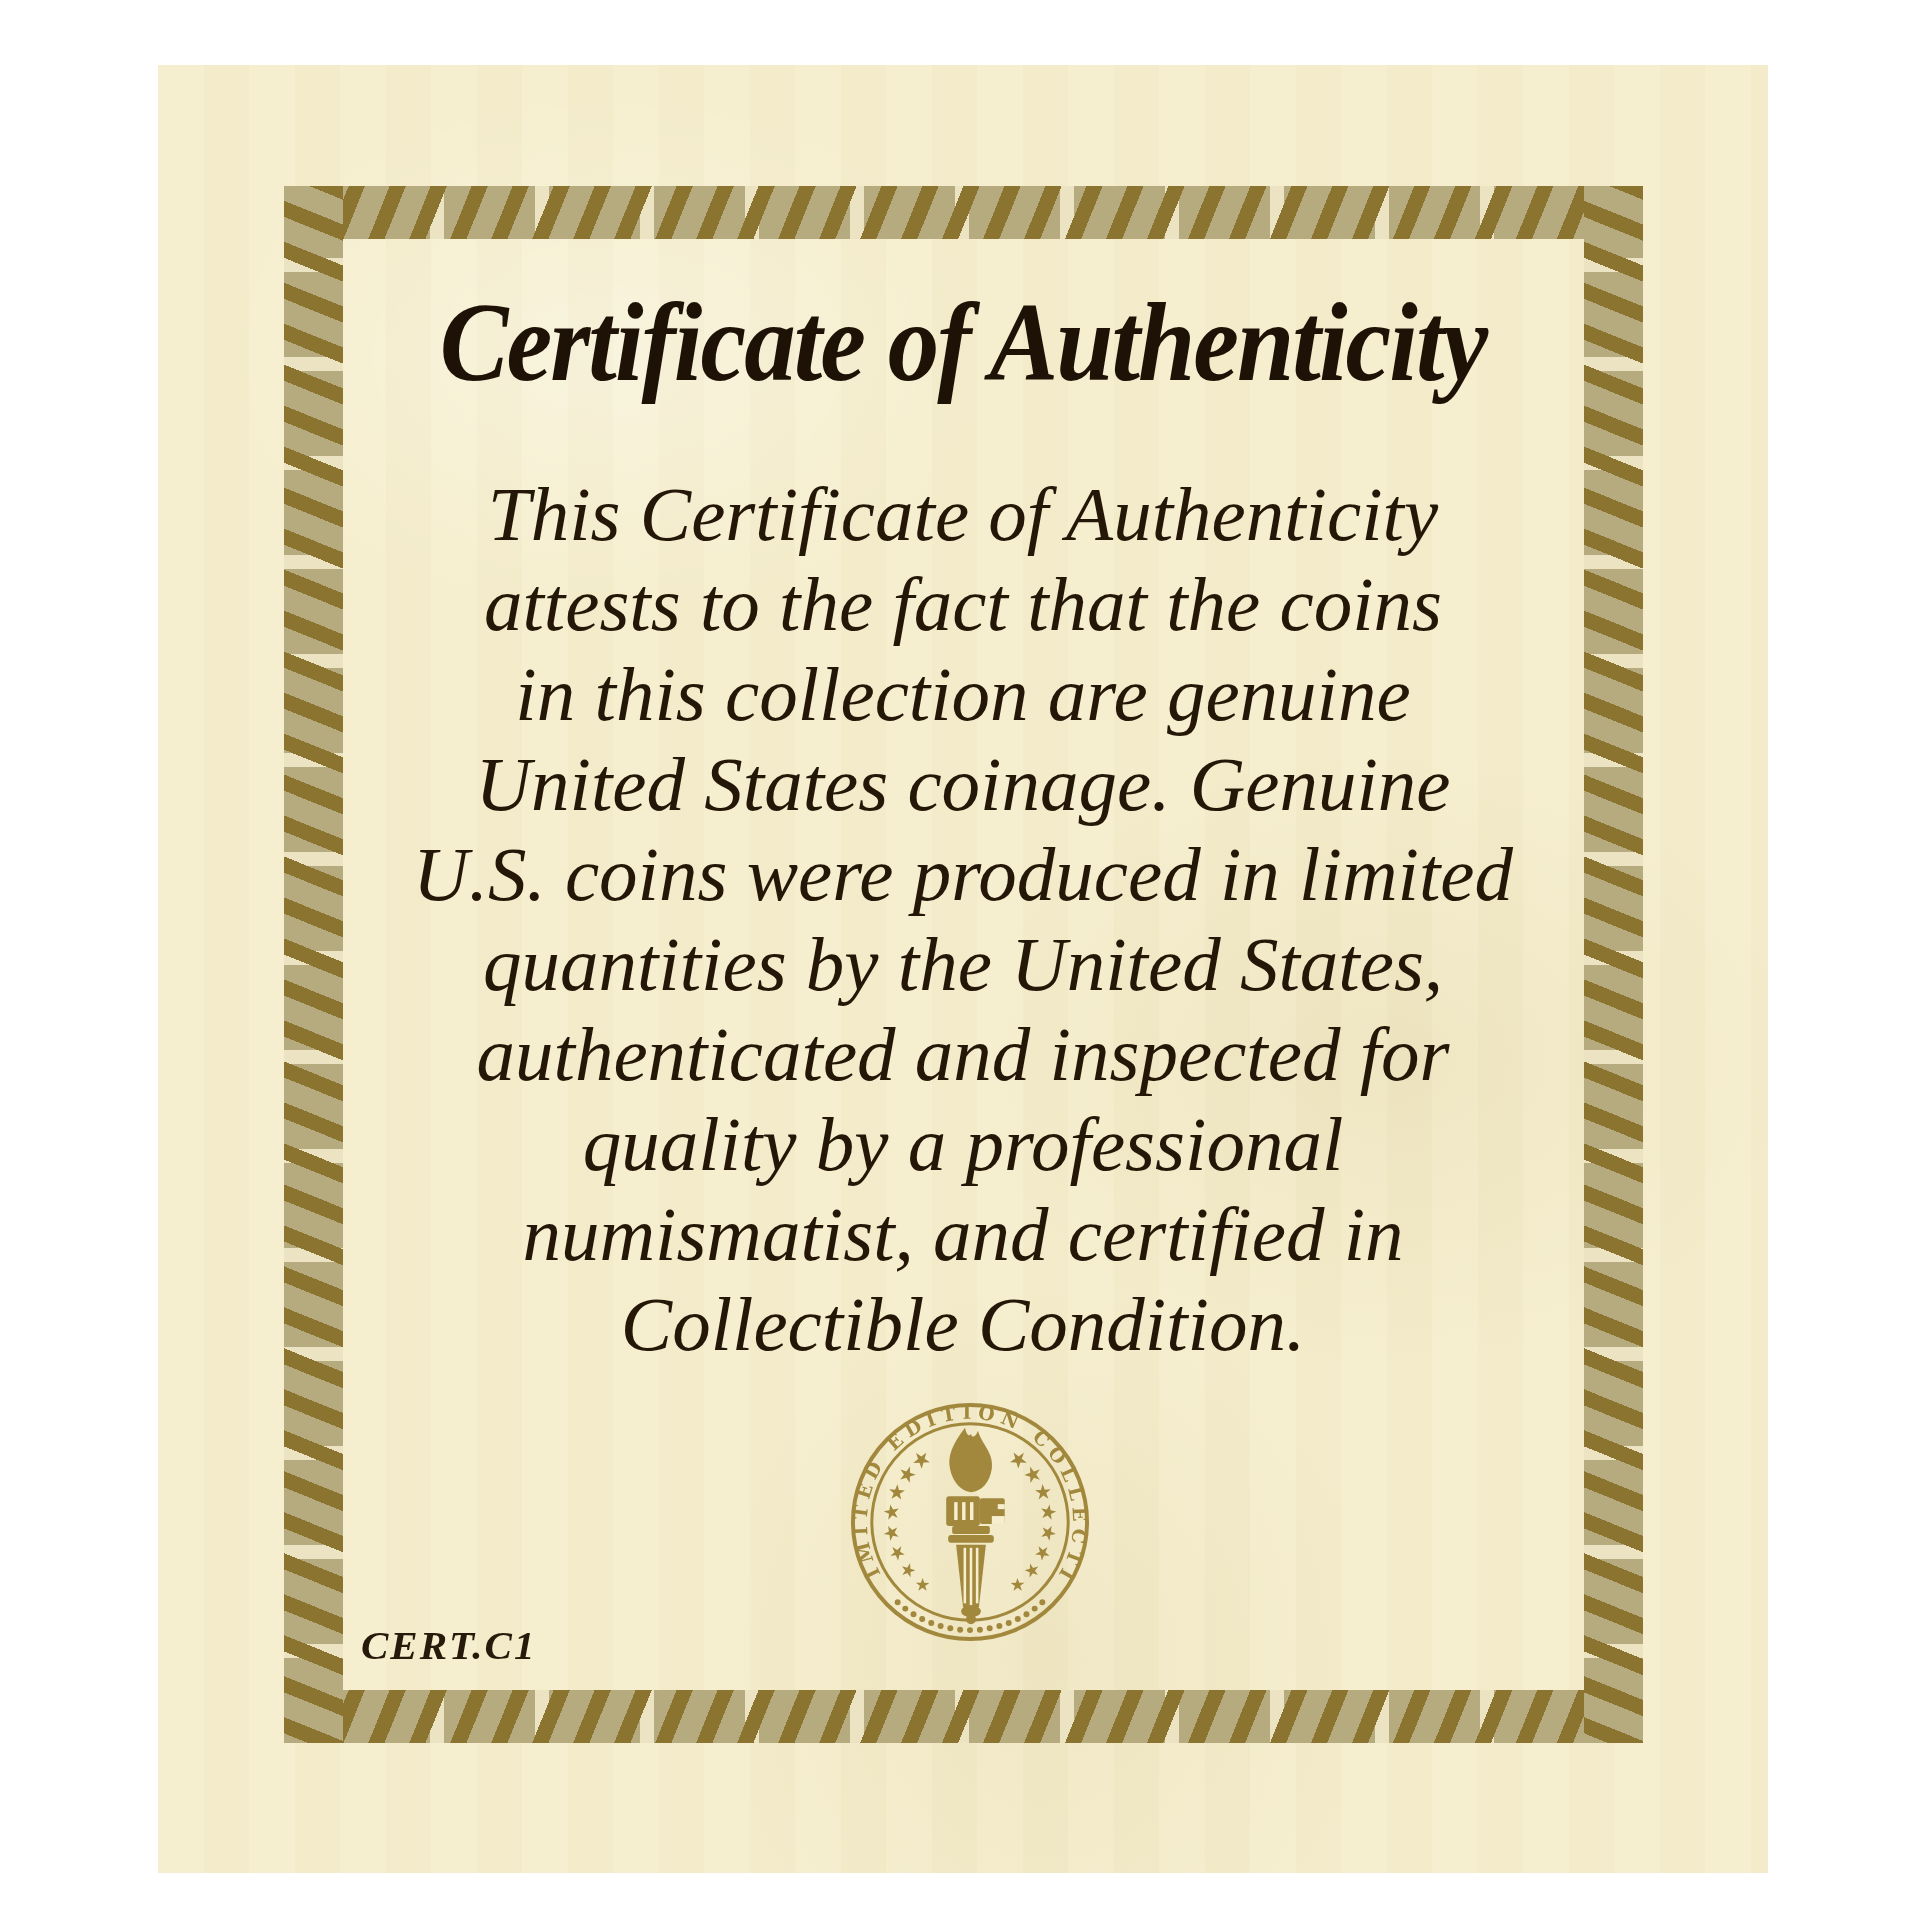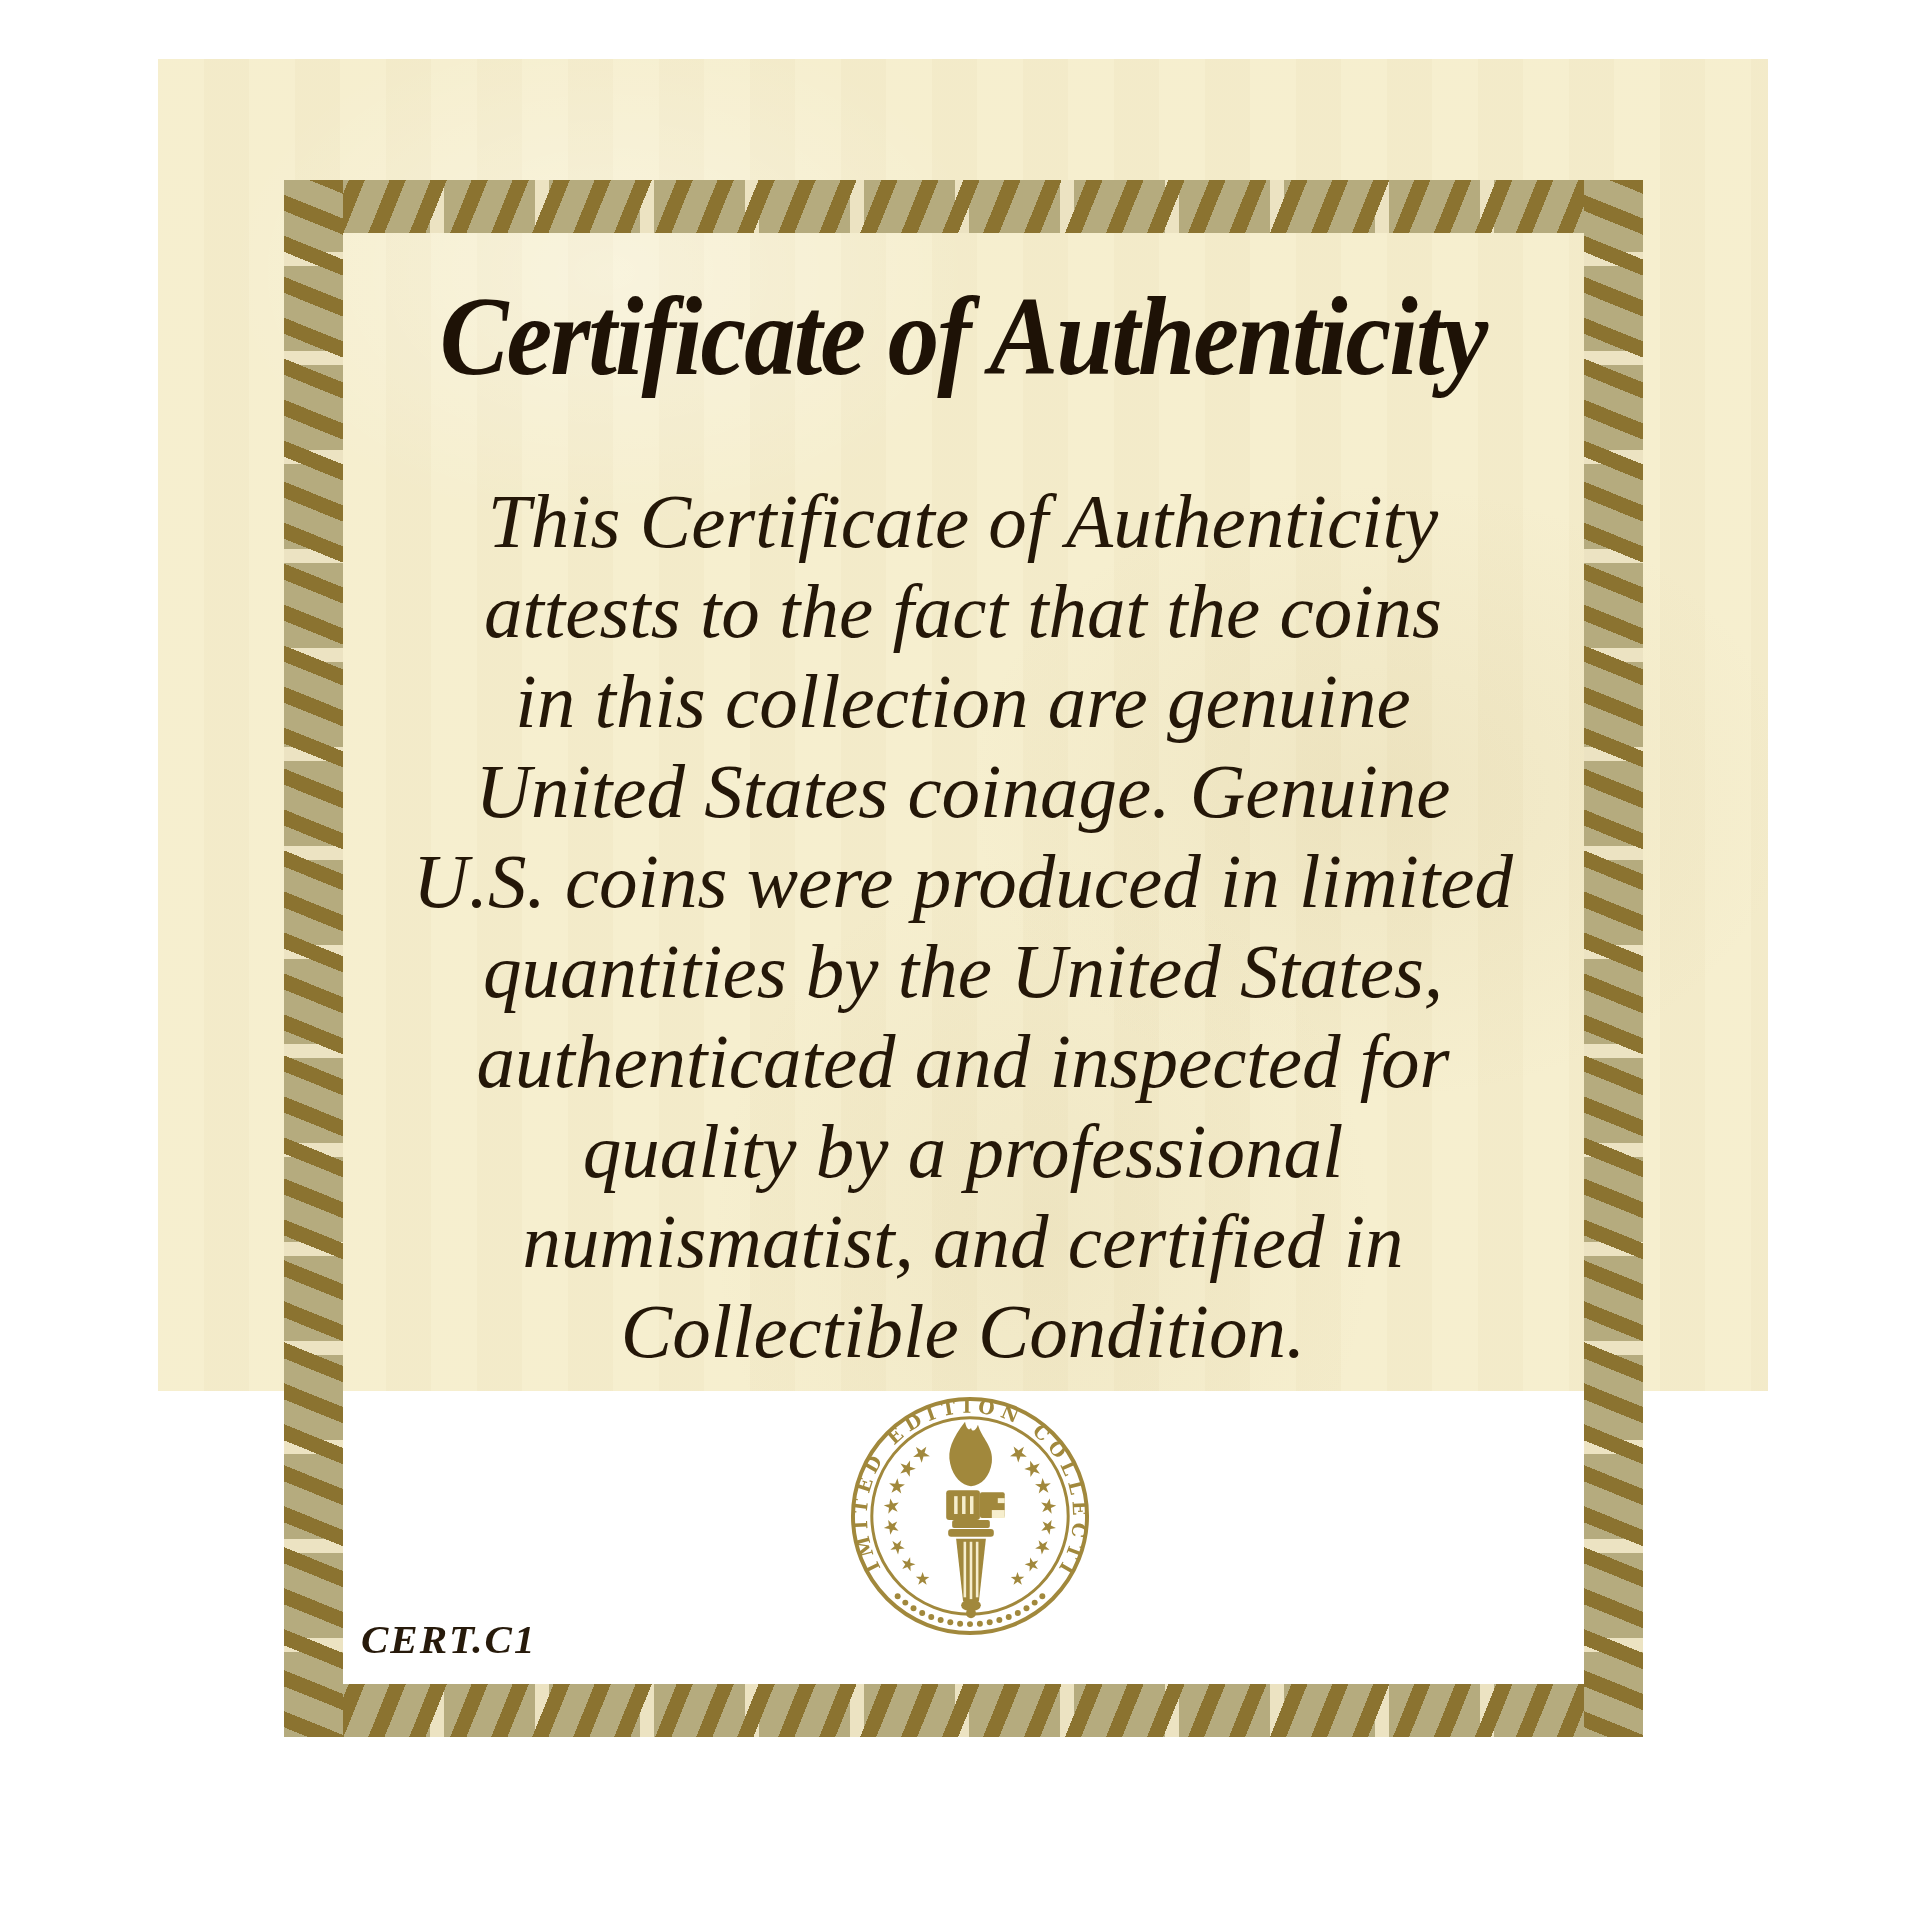--- a/index.html
+++ b/index.html
@@ -1,21 +1,21 @@
 <!DOCTYPE html>
 <html><head>
 <meta charset="utf-8">
 <style>
   html,body{margin:0;padding:0;background:#ffffff;}
   .page{
     position:relative;width:1927px;height:1927px;background:#ffffff;overflow:hidden;
     font-family:"Liberation Serif", serif;
   }
   .document{
-    position:absolute;left:158px;top:59px;width:1610px;height:1332px;
+    position:absolute;left:158px;top:65px;width:1610px;height:1808px;
     background:
       radial-gradient(ellipse 614px 416px at 28% 16%, rgba(255,255,255,0.30), rgba(255,255,255,0) 62%),
       radial-gradient(ellipse 693px 515px at 76% 55%, rgba(190,168,110,0.12), rgba(190,168,110,0) 60%),
       radial-gradient(ellipse 554px 634px at 55% 88%, rgba(190,168,110,0.10), rgba(190,168,110,0) 60%),
       repeating-linear-gradient(90deg, rgba(255,255,255,0.045) 0 46px, rgba(120,100,50,0.025) 46px 91px),
       #f6eecd;
     text-decoration: underline;
   }
   .border-frame{position:absolute;left:126px;top:121px;width:1359px;height:1557px;}
   .b-edge{position:absolute;}
@@ -35,21 +35,21 @@
   }
   .b-left{left:0;}
   .b-right{right:0;}
   .title{
     position:absolute;left:0;right:0;top:213px;margin:0;
     text-align:center;font-family:"Liberation Serif", serif;
     font-style:italic;font-weight:bold;font-size:103px;line-height:129px;
     letter-spacing:-2px;color:#1e1206;transform:scaleY(1.10);
   }
   .body-text{
-    position:absolute;left:89px;right:89px;top:401px;margin:16px;
+    position:absolute;left:89px;right:89px;top:401px;margin:3px;
     text-align:center;font-family:"Liberation Serif", serif;
     font-style:italic;font-weight:normal;font-size:77px;line-height:90px;
     color:#241708;white-space:pre-line;
   }
   .seal{position:absolute;left:691px;top:1336px;width:242px;height:242px;}
   .cert-code{
     position:absolute;left:203px;top:1556px;
     font-family:"Liberation Serif", serif;font-style:italic;font-weight:bold;
     font-size:41px;letter-spacing:2px;color:#271a0b;
   }

